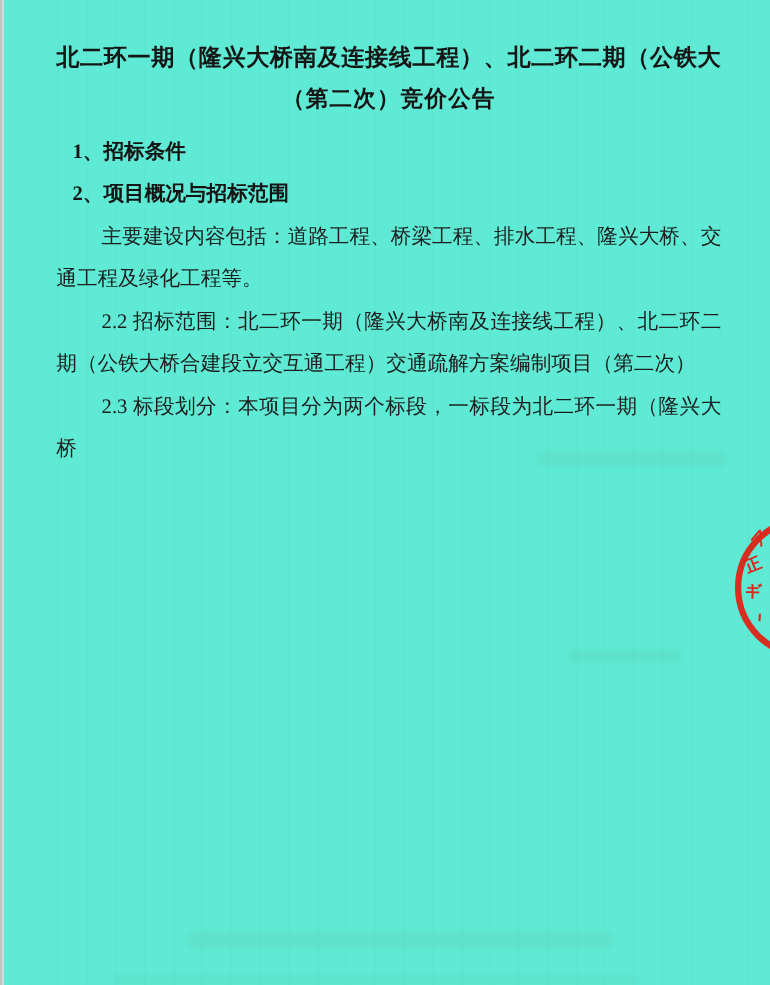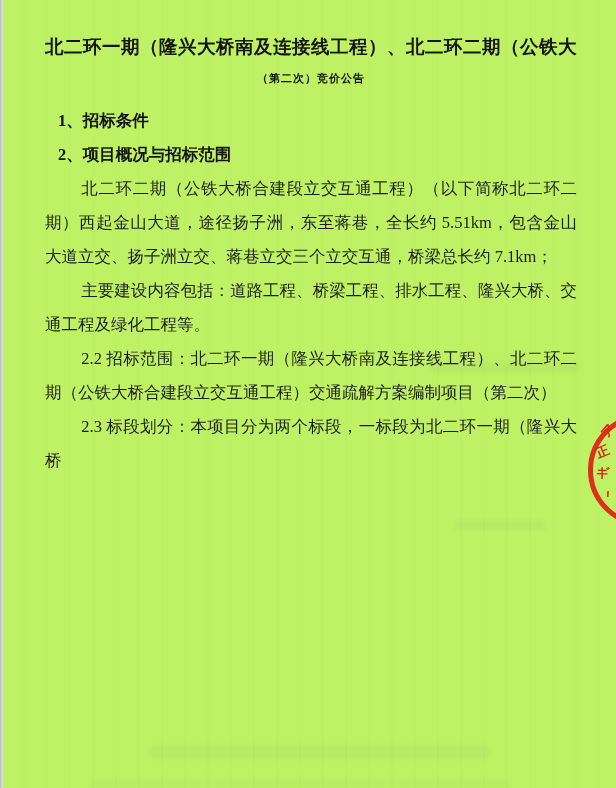--- a/index.html
+++ b/index.html
@@ -1,19 +1,19 @@
 <!DOCTYPE html>
 <html><head>
 <meta charset="utf-8">
 <style>
   html,body{margin:0;padding:0;background:#e9e9e9;}
   .page{
     position:relative;
     width:616px;height:788px;
-    background:#bef264;
+    background:#5eead4;
     overflow:hidden;
     font-family:"Liberation Serif","DejaVu Serif",serif;
   }
   
   .scan-texture{
     position:absolute;inset:0;
     background:repeating-linear-gradient(90deg,
       rgba(60,60,60,0.016) 0 2px, rgba(0,0,0,0) 2px 23px);
     pointer-events:none;
   }
@@ -23,21 +23,21 @@
     background:linear-gradient(to right,#b9b9b9,#e3e3e3);
   }
   .content{
     position:absolute;left:45px;top:30px;width:532px;
     color:#1d1d1d;
   }
   .title-line{
     font-weight:700;text-align:center;white-space:nowrap;color:#151515;
   }
   .t12{font-size:18.5px;line-height:34px;letter-spacing:0.5px;}
-  .t3{font-size:11px;line-height:31px;letter-spacing:1px;font-family:Liberation Mono, monospace;}
+  .t3{font-size:18px;line-height:31px;letter-spacing:1px;}
   .body-text{
     margin-top:9px;
     font-size:16.5px;line-height:34px;
     text-align:justify;text-justify:inter-character;
   }
   .heading{font-weight:700;padding-left:13px;color:#141414;font-family:Liberation Serif, serif;}
   .para{margin:0;text-indent:2.2em;}
   
   .ghost{position:absolute;background:rgba(110,110,110,0.06);filter:blur(2px);border-radius:3px;}
   .g1{left:430px;top:362px;width:150px;height:11px;}
@@ -69,21 +69,20 @@
   <div class="content">
     <div>
       <div class="title-line t12">北二环一期（隆兴大桥南及连接线工程）、北二环二期（公铁大</div>
       <div class="title-line t3">（第二次）竞价公告</div>
     </div>
 
     <div class="body-text">
       <div class="heading">1、招标条件</div>
 
       <div class="heading">2、项目概况与招标范围</div>
-      <p class="para">北二环二期（公铁大桥合建段立交互通工程）（以下简称北二环二期）西起金山大道，途径扬子洲，东至蒋巷，全长约 5.51km，包含金山大道立交、扬子洲立交、蒋巷立交三个立交互通，桥梁总长约 7.1km；</p>
       <p class="para">主要建设内容包括：道路工程、桥梁工程、排水工程、隆兴大桥、交通工程及绿化工程等。</p>
       <p class="para">2.2 招标范围：北二环一期（隆兴大桥南及连接线工程）、北二环二期（公铁大桥合建段立交互通工程）交通疏解方案编制项目（第二次）</p>
       <p class="para">2.3 标段划分：本项目分为两个标段，一标段为北二环一期（隆兴大桥</p>
     </div>
   </div>
 
   <div class="ghost g1"></div>
   <div class="ghost g2"></div>
   <div class="ghost g3"></div>
   <div class="ghost g4"></div>

